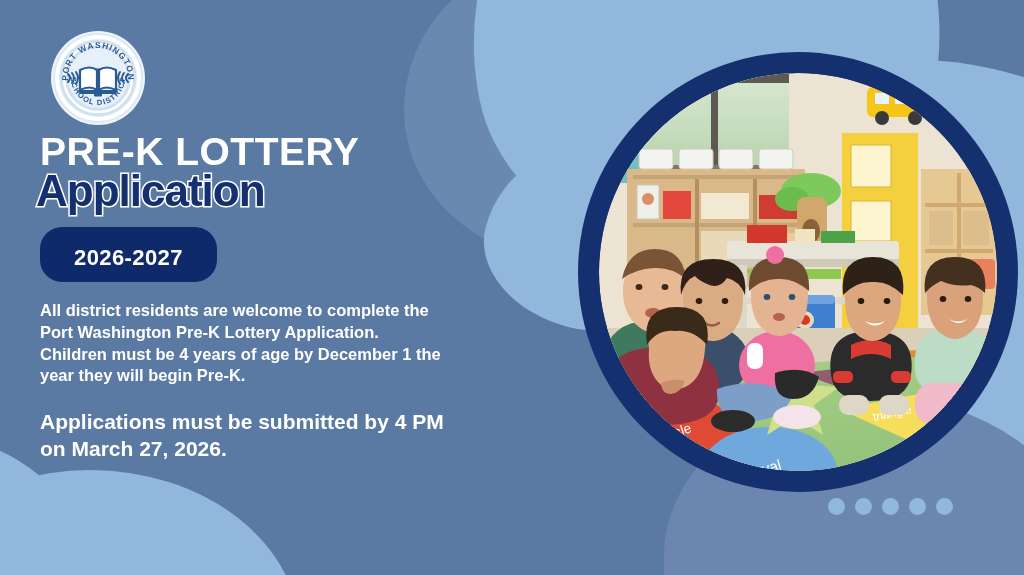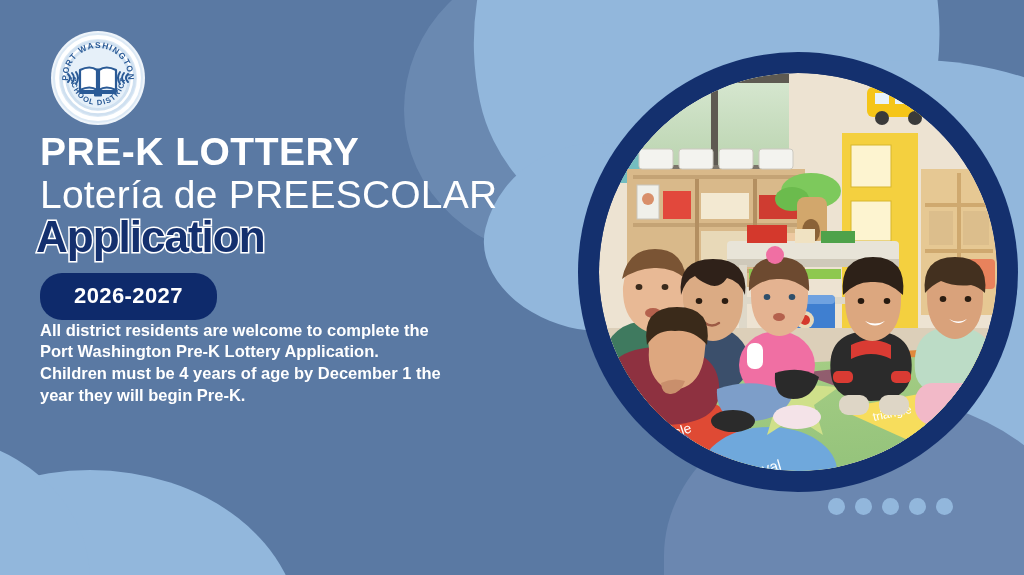--- a/index.html
+++ b/index.html
@@ -116,25 +116,25 @@
     white-space: nowrap;
   }
   .year-badge {
     display: inline-block;
     margin-top: 14px;
     background: #0e2a6b;
     color: #ffffff;
     font-size: 22px;
     font-weight: 700;
     letter-spacing: .4px;
-    padding: 10px 34px 11px 34px;
+    padding: 18px 34px 11px 34px;
     border-radius: 22px;
   }
   .body-text {
-    margin: 0 0 0 0;
+    margin: 18px 0 0 0;
     color: #ffffff;
     font-size: 16.5px;
     font-weight: 600;
     line-height: 1.32;
     white-space: pre-line;
   }
   .deadline-text {
     margin: 22px 0 0 0;
     color: #ffffff;
     font-size: 21px;
@@ -235,29 +235,30 @@
         <path d="M66,40 Q56,35 49,40 L49,60 Q56,55 66,60 Z" fill="#ffffff" stroke="#2a5a96" stroke-width="2.2" stroke-linejoin="round"></path>
         <rect x="46.4" y="38.5" width="3.2" height="23" fill="#2a5a96"></rect>
         <path d="M28,60 L68,60 L66,64 L30,64 Z" fill="#2a5a96"></path>
         <rect x="44" y="62.5" width="8" height="4" rx="1" fill="#2a5a96"></rect>
       </g>
     </svg>
   </div>
 
   <div class="text-col">
     <div class="headline1">PRE-K LOTTERY</div>
-    <div class="headline2">Lotería de PREESCOLAR</div>
     <div class="headline3">Application</div>
 
     <div class="year-badge">2026-2027</div>
 
     <p class="body-text">All district residents are welcome to complete the
 Port Washington Pre-K Lottery Application.
 Children must be 4 years of age by December 1 the
 year they will begin Pre-K.</p>
+    <p class="deadline-text">Applications must be submitted by 4 PM
+on March 27, 2026.</p>
   </div>
 
   <div class="bubble-wrap">
     <div class="bubble-tail"></div>
     <div class="bubble-ring"></div>
     <div class="photo">
       <svg viewBox="0 0 398 398" width="398" height="398" aria-hidden="true">
         <defs>
           <clipPath id="pclip">
               <circle cx="199" cy="199" r="199"></circle>

